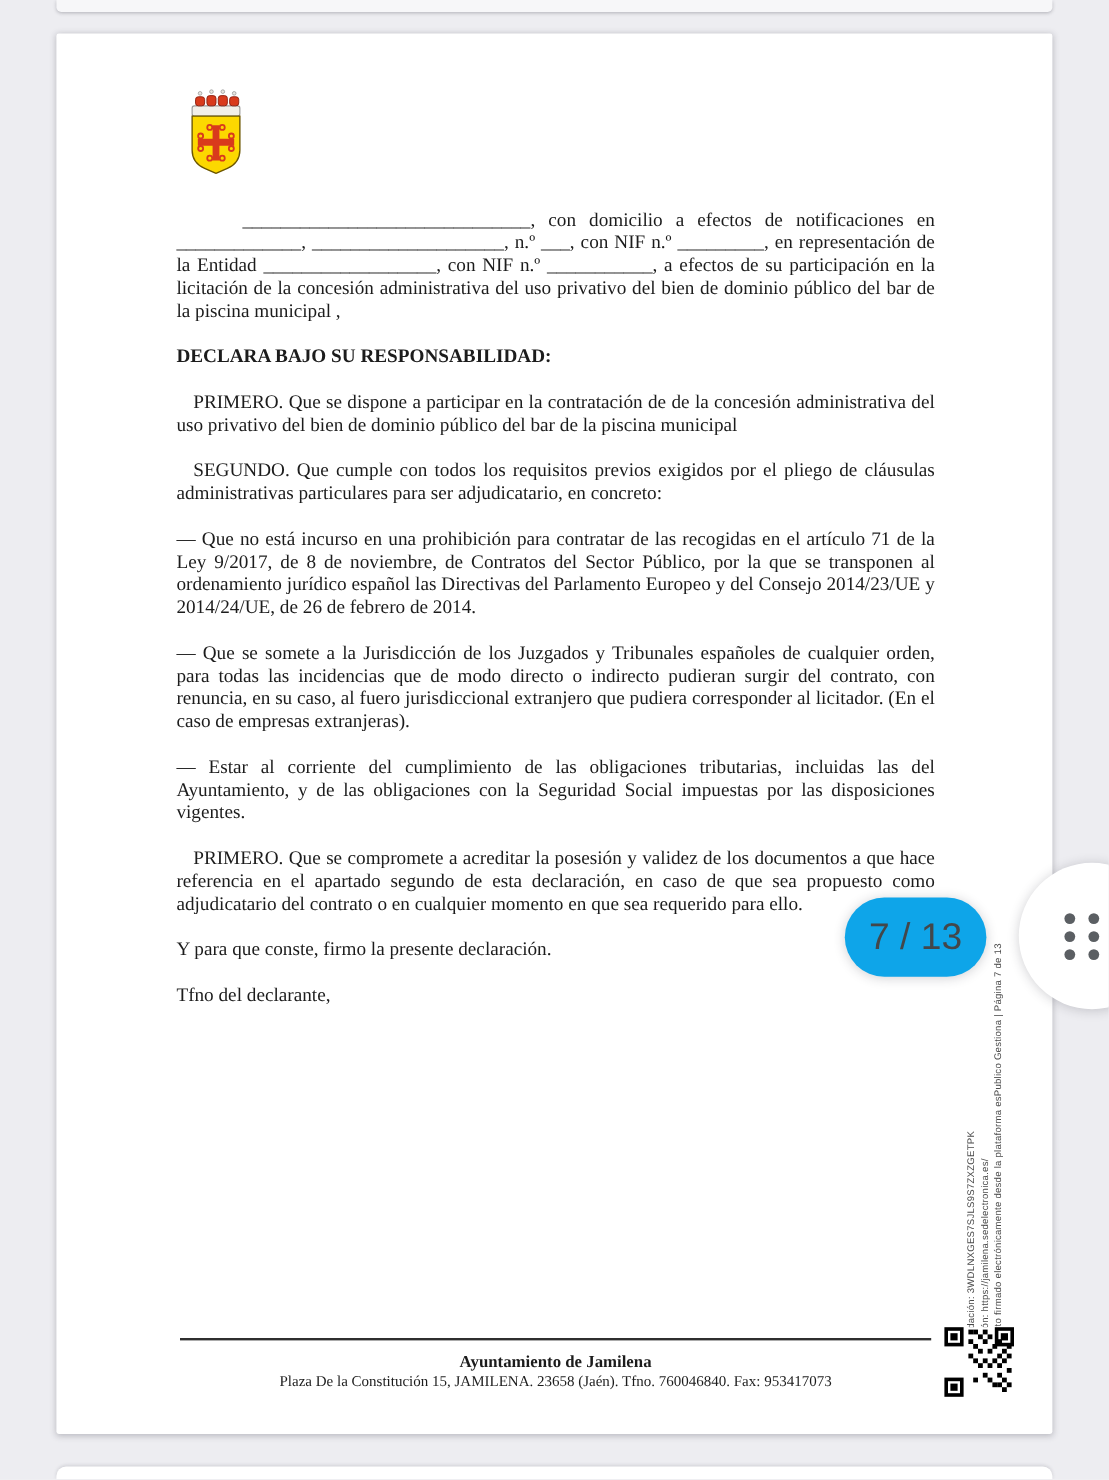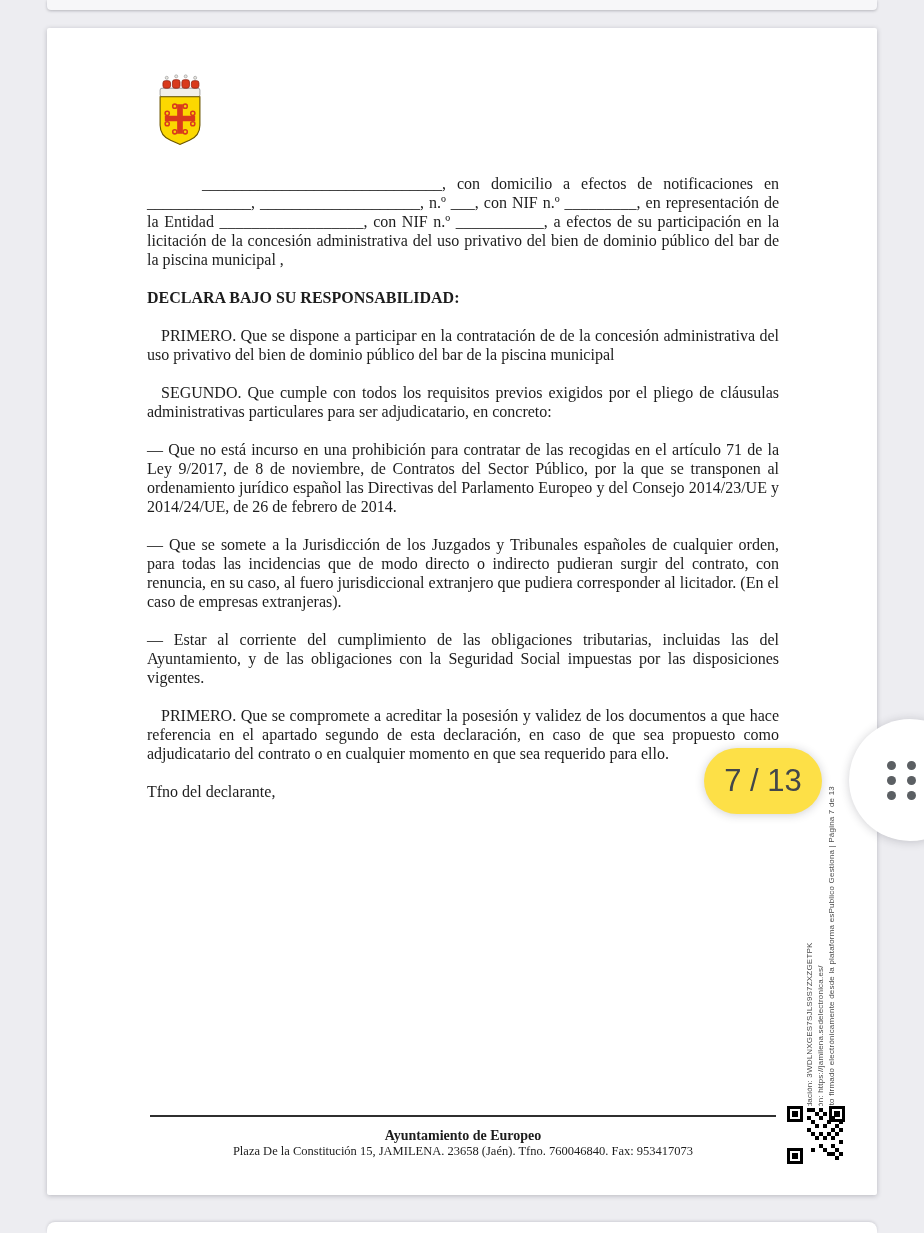--- a/index.html
+++ b/index.html
@@ -37,21 +37,21 @@
     20px 24px #000,32px 12px #000,32px 20px #000,12px 36px #000,24px 36px #000,28px 40px #000,20px 44px #000,
     28px 48px #000,4px 40px #000,32px 32px #000,16px 40px #000,24px 44px #000,32px 44px #000;}
 
   
   .footer-rule{position:absolute;left:103px;top:1087px;width:626px;border-top:2px solid #2f2f2f;}
   .footer{position:absolute;left:100px;top:1099px;width:632px;text-align:center;color:#1c1c1c;}
   .footer-title{font-weight:bold;font-size:14px;line-height:17px;}
   .footer-address{font-size:12.5px;line-height:15px;}
 
   
-  .page-pill{position:absolute;left:704px;top:748px;width:118px;height:66px;background:#fde047;border-radius:33px;
+  .page-pill{position:absolute;left:704px;top:748px;width:118px;height:66px;background:#0ea5e9;border-radius:33px;
     box-shadow:0 1px 10px rgba(40,40,55,.22);display:flex;align-items:center;justify-content:center;
     font-family:"Liberation Sans",sans-serif;font-size:31px;color:#43474a;z-index:5;}
   .dots-btn{position:absolute;left:849px;top:719px;width:122px;height:122px;border-radius:50%;background:#fff;
     box-shadow:0 1px 10px rgba(40,40,55,.22);z-index:6;cursor:pointer;}
   .dots-grid{position:absolute;left:38px;top:42px;display:grid;grid-template-columns:9px 9px;grid-template-rows:9px 9px 9px;gap:6px 11px;}
   .dots-grid span{width:9px;height:9px;border-radius:50%;background:#5b5f63;}
 </style>
 </head>
 <body>
 
@@ -88,20 +88,21 @@
 
     <div class="content">
       <p class="p-indent">______________________________, con domicilio a efectos de notificaciones en _____________, ____________________, n.º ___, con NIF n.º _________, en representación de la Entidad __________________, con NIF n.º ___________, a efectos de su participación en la licitación de la concesión administrativa del uso privativo del bien de dominio público del bar de la piscina municipal ,</p>
       <p class="p-heading">DECLARA BAJO SU RESPONSABILIDAD:</p>
       <p><b>PRIMERO.</b><span> Que se dispone a participar en la contratación de de la concesión administrativa del uso privativo del bien de dominio público  del bar de la piscina municipal</span></p>
       <p><b>SEGUNDO.</b><span> Que cumple con todos los requisitos previos exigidos por el pliego de cláusulas administrativas particulares para ser adjudicatario, en concreto:</span></p>
       <p>— Que no está incurso en una prohibición para contratar de las recogidas en el artículo 71 de la Ley 9/2017, de 8 de noviembre, de Contratos del Sector Público, por la que se transponen al ordenamiento jurídico español las Directivas del Parlamento Europeo y del Consejo 2014/23/UE y 2014/24/UE, de 26 de febrero de 2014.</p>
       <p>— Que se somete a la Jurisdicción de los Juzgados y Tribunales españoles de cualquier orden, para todas las incidencias que de modo directo o indirecto pudieran surgir del contrato, con renuncia, en su caso, al fuero jurisdiccional extranjero que pudiera corresponder al licitador. (En el caso de empresas extranjeras).</p>
       <p>— Estar al corriente del cumplimiento de las obligaciones tributarias, incluidas las del Ayuntamiento, y de las obligaciones con la Seguridad Social impuestas por las disposiciones vigentes.</p>
       <p><b>PRIMERO.</b><span> Que se compromete a acreditar la posesión y validez de los documentos a que hace referencia en el apartado segundo de esta declaración, en caso de que sea propuesto como adjudicatario del contrato o en cualquier momento en que sea requerido para ello.</span></p>
+      <p class="p-left sig-gap">Y para que conste, firmo la presente declaración.</p>
       <p class="p-left sig-gap">Tfno del declarante,</p>
     </div>
 
     <div class="side-stamp">
       <div>Cód. Validación: 3WDLNXGES7SJLS9S7ZXZGETPK</div>
       <div>Verificación: https://jamilena.sedelectronica.es/</div>
       <div>Documento firmado electrónicamente desde la plataforma esPublico Gestiona | Página 7 de 13</div>
     </div>
 
     <div class="qr">
@@ -112,21 +113,21 @@
           <i></i>
         </div>
       <div class="f bl">
           <i></i>
         </div>
       <div class="noise"></div>
     </div>
 
     <div class="footer-rule"></div>
     <div class="footer">
-      <div class="footer-title">Ayuntamiento de Europeo</div>
+      <div class="footer-title">Ayuntamiento de Jamilena</div>
       <div class="footer-address">Plaza De la Constitución 15, JAMILENA. 23658 (Jaén). Tfno. 760046840. Fax: 953417073</div>
     </div>
 
   </div>
 
   <div class="page-pill">
     <span>7 / 13</span>
   </div>
 
   <div class="dots-btn">

